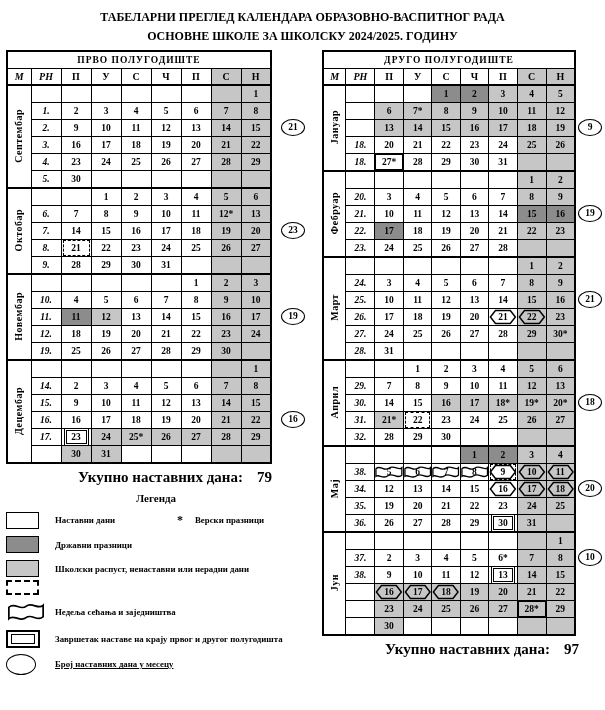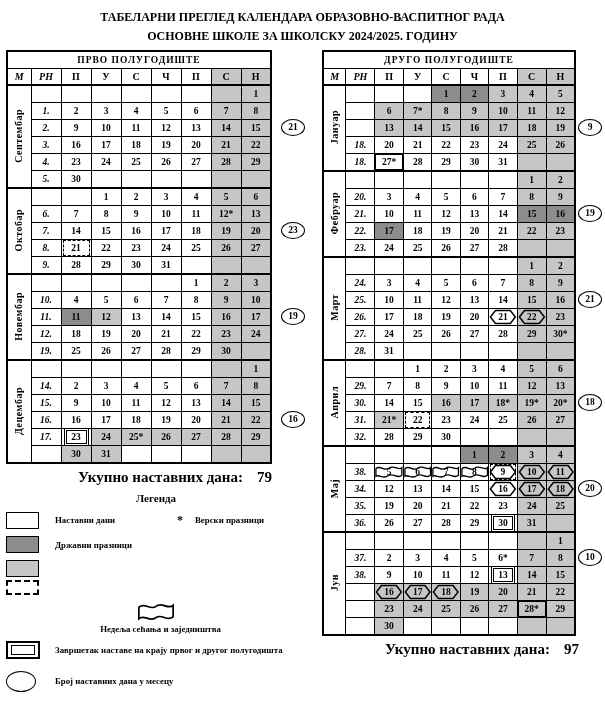--- a/index.html
+++ b/index.html
@@ -334,43 +334,44 @@
         <div class="lrow tight">
           <div class="swcol">
               <div class="swbox dark"></div>
             </div>
           <div class="ltext">Државни празници</div>
         </div>
         <div class="lrow tight">
           <div class="swcol">
               <div class="swbox light"></div>
             </div>
+          <div class="ltext">Школски распуст, ненаставни или нерадни дани</div>
         </div>
         <div class="lrow" style="margin-top:3px;">
           <div class="swcol">
               <div class="swdash"></div>
             </div>
         </div>
-        <div class="lrow" style="margin-top:5px;flex-direction:column;">
+        <div class="lrow" style="margin-top:5px;">
           <div class="swcol">
             <svg width="42" height="24" viewBox="0 0 42 24">
                 <path d="M3,7 C9,1 15,11 21,6 C27,1 34,10 39,5 L39,17 C33,23 27,13 21,18 C15,23 8,14 3,19 Z" fill="none" stroke="#000" stroke-width="1.8"></path>
               </svg>
           </div>
           <div class="ltext">Недеља сећања и заједништва</div>
         </div>
         <div class="lrow" style="margin-top:6px;">
           <div class="swcol">
               <div class="swdbl">
                 <div class="inner"></div>
               </div>
             </div>
           <div class="ltext">Завршетак наставе на крају првог и другог полугодишта</div>
         </div>
-        <div class="lrow" style="margin-top:12px;">
+        <div class="lrow" style="margin-top:6px;text-decoration:underline;">
           <div class="swcol">
               <div class="swellipse"></div>
             </div>
           <div class="ltext">Број наставних дана у месецу</div>
         </div>
       </div>
     </div>
     <div class="col">
       <div class="sem-wrap">
         <table class="cal">

